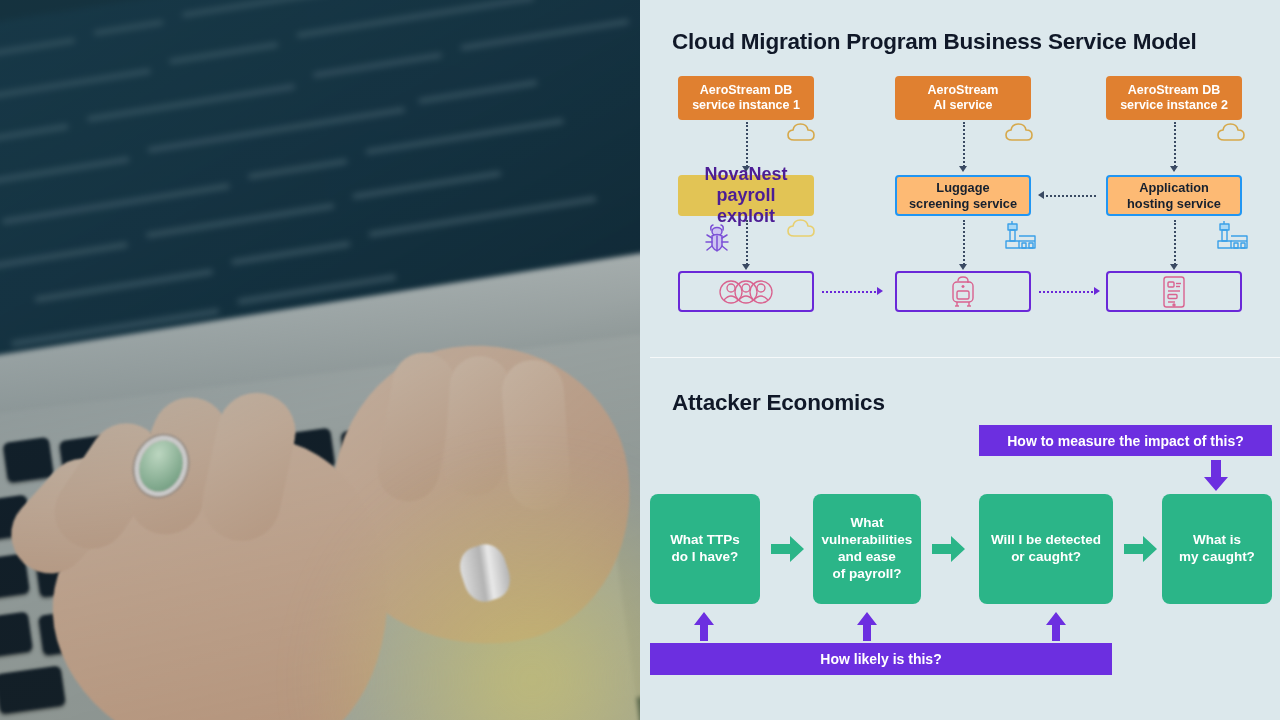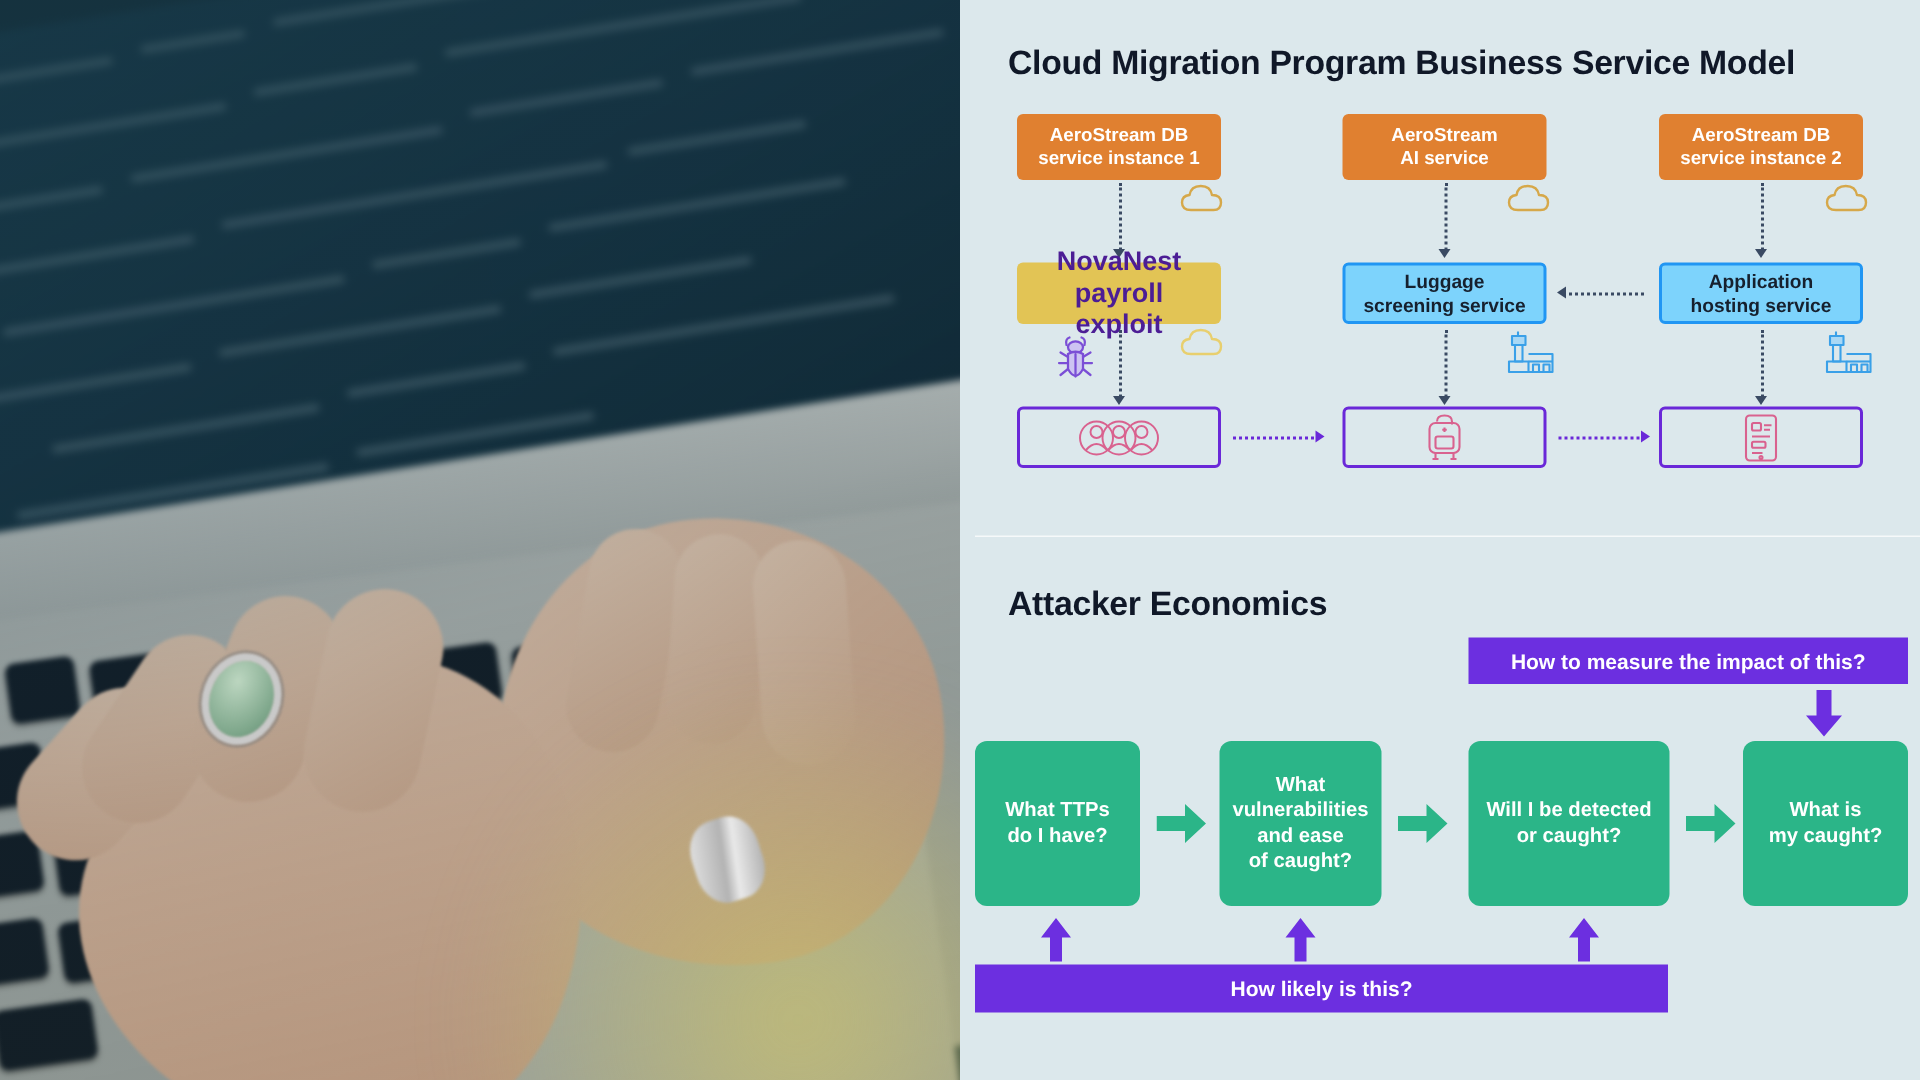--- a/index.html
+++ b/index.html
@@ -109,21 +109,21 @@
   #title-top { left: 672px; top: 29px; font-size: 22.5px; }
   #title-bottom { left: 672px; top: 390px; font-size: 22.5px; }
 
   
   .nodebox {
     position: absolute; display: flex; align-items: center; justify-content: center;
     text-align: center; border-radius: 4px; line-height: 1.18;
   }
   .box-orange { background:#e08030; color:#fff; font-size:12.5px; font-weight:600; }
   .box-yellow { background:#e2c455; color:#4c1d95; font-size:18px; font-weight:600; }
-  .box-blue   { background:#7dd3fc; color:#16202e; font-size:12.8px; font-weight:600;
+  .box-blue   { background:#fdba74; color:#16202e; font-size:12.8px; font-weight:600;
                 border:2px solid #2196f3; }
   .box-purple { background:transparent; border:2px solid #6a28d8; }
 
   
   .vdot {
     position: absolute; width: 0; border-left: 2px dotted #3a4a63;
   }
   .vdot-arrow {
     position: absolute; width: 0; height: 0;
     border-left: 4.5px solid transparent; border-right: 4.5px solid transparent;
@@ -431,21 +431,21 @@
   </div>
   <svg class="greenarrow" style="left:771px; top:536px;" width="34" height="26" viewBox="0 0 34 26">
     <path d="M0 8 L19 8 L19 0 L33 13 L19 26 L19 18 L0 18 Z" fill="#2bb588"></path>
   </svg>
 
   <div class="greenbox" style="left:813px; top:494px; width:108px; height:110px;">
     <div>
       <div>What</div>
       <div>vulnerabilities</div>
       <div>and ease</div>
-      <div>of caught?</div>
+      <div>of payroll?</div>
     </div>
   </div>
   <svg class="greenarrow" style="left:932px; top:536px;" width="34" height="26" viewBox="0 0 34 26">
     <path d="M0 8 L19 8 L19 0 L33 13 L19 26 L19 18 L0 18 Z" fill="#2bb588"></path>
   </svg>
 
   <div class="greenbox" style="left:979px; top:494px; width:134px; height:110px;">
     <div>
       <div>Will I be detected</div>
       <div>or caught?</div>

